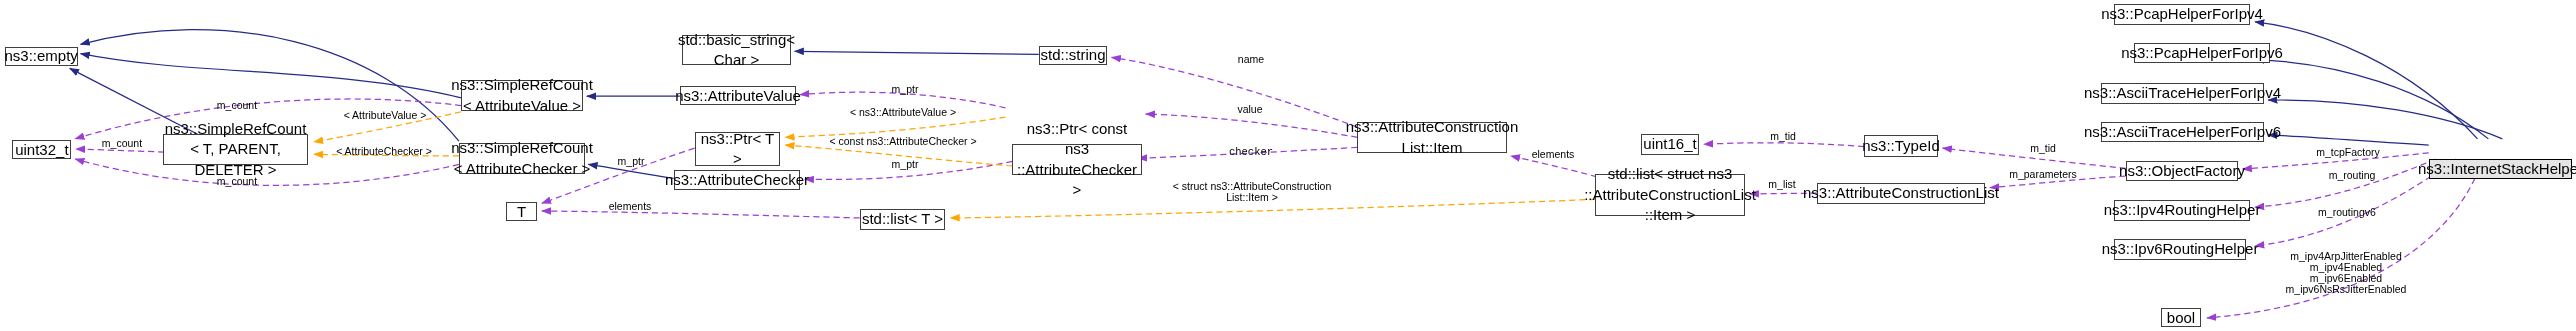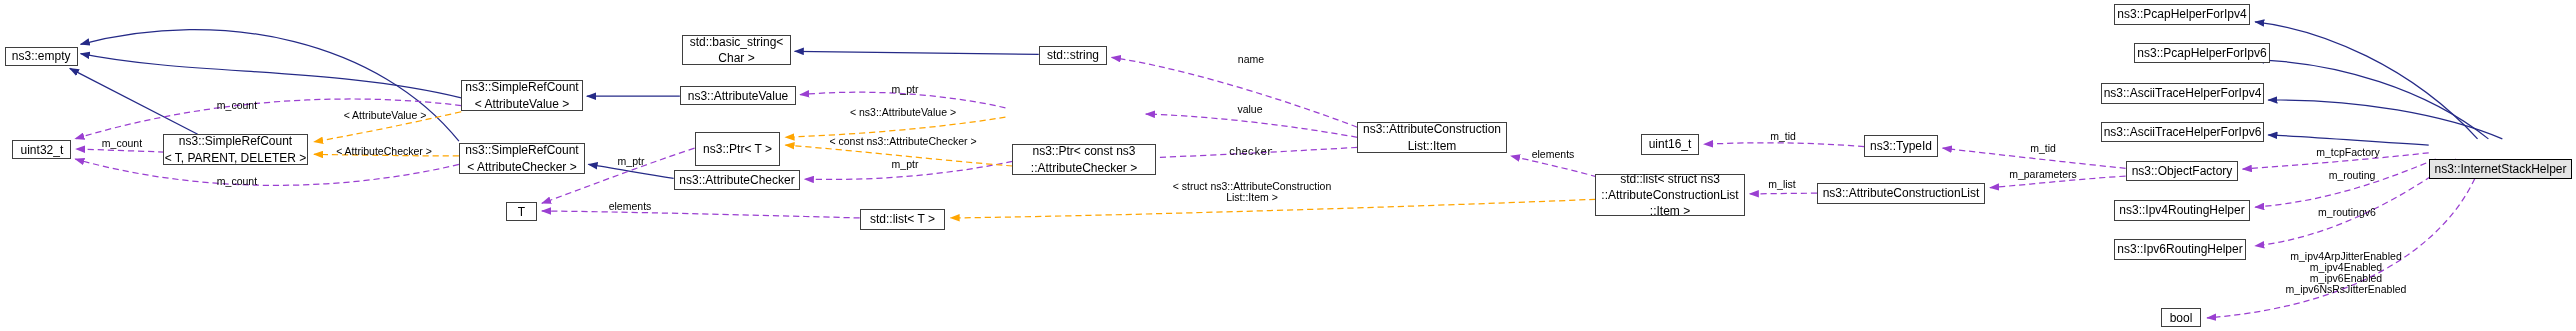--- a/index.html
+++ b/index.html
@@ -15,21 +15,21 @@
   .edge-inherit{stroke:#252a87;}
   .edge-usage{stroke:#9a3fd1;stroke-dasharray:8 5;}
   .edge-tpl{stroke:#ffa500;stroke-dasharray:8 5;}
   .node{
     position:absolute;z-index:2;
     box-sizing:border-box;
     border:1.1px solid #3f3f3f;
     background:#ffffff;
     display:flex;flex-direction:column;align-items:center;justify-content:center;
     text-align:center;
-    font-size:12px;line-height:1.36;color:#000;
+    font-size:15px;line-height:1.36;color:#000;
     white-space:pre-line;
     cursor:pointer;
   }
   .node.highlight{background:#e5e5e5;border-color:#000;margin-top:20px;}
   .edge-label{
     position:absolute;z-index:1;
     transform:translate(-50%,-50%);
     font-size:10.5px;line-height:1.04;color:#000;
     white-space:pre-line;text-align:center;
     pointer-events:none;
@@ -97,21 +97,21 @@
 &lt; AttributeValue &gt;</div>
     <div class="node" style="left: 459px; top: 143px; width: 126px; height: 31px;">ns3::SimpleRefCount
 &lt; AttributeChecker &gt;</div>
     <div class="node" style="left: 682px; top: 35px; width: 109px; height: 30px;">std::basic_string&lt;
 Char &gt;</div>
     <div class="node" style="left: 680px; top: 86px; width: 116px; height: 19.4px;">ns3::AttributeValue</div>
     <div class="node" style="left: 695px; top: 132px; width: 85px; height: 34px;">ns3::Ptr&lt; T &gt;</div>
     <div class="node" style="left: 674px; top: 170px; width: 126px; height: 20px;">ns3::AttributeChecker</div>
     <div class="node" style="left: 506px; top: 202px; width: 31px; height: 19.4px;">T</div>
     <div class="node" style="left: 1039px; top: 46px; width: 68px; height: 18.6px;">std::string</div>
-    <div class="node" style="left: 1012px; top: 144px; width: 144px; height: 31px;">ns3::Ptr&lt; const ns3
+    <div class="node" style="left: 1012px; top: 144px; width: 130px; height: 31px;">ns3::Ptr&lt; const ns3
 ::AttributeChecker &gt;</div>
     <div class="node" style="left: 860px; top: 209px; width: 85px; height: 21px;">std::list&lt; T &gt;</div>
     <div class="node" style="left: 1357px; top: 122px; width: 150px; height: 31px;">ns3::AttributeConstruction
 List::Item</div>
     <div class="node" style="left: 1641px; top: 134px; width: 58px; height: 21px;">uint16_t</div>
     <div class="node" style="left: 1595px; top: 174px; width: 150px; height: 42px;">std::list&lt; struct ns3
 ::AttributeConstructionList
 ::Item &gt;</div>
     <div class="node" style="left: 1864px; top: 135px; width: 74px; height: 22px;">ns3::TypeId</div>
     <div class="node" style="left: 1817px; top: 183px; width: 168px; height: 21px;">ns3::AttributeConstructionList</div>

